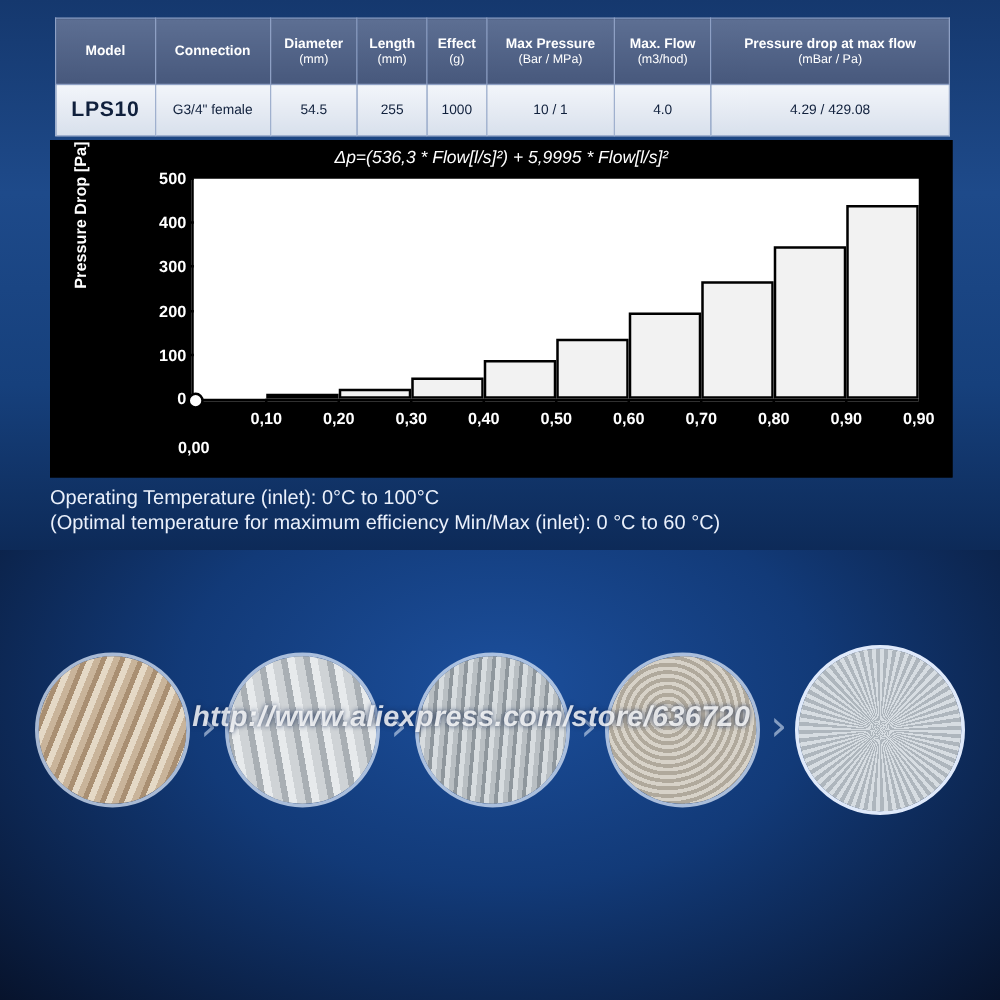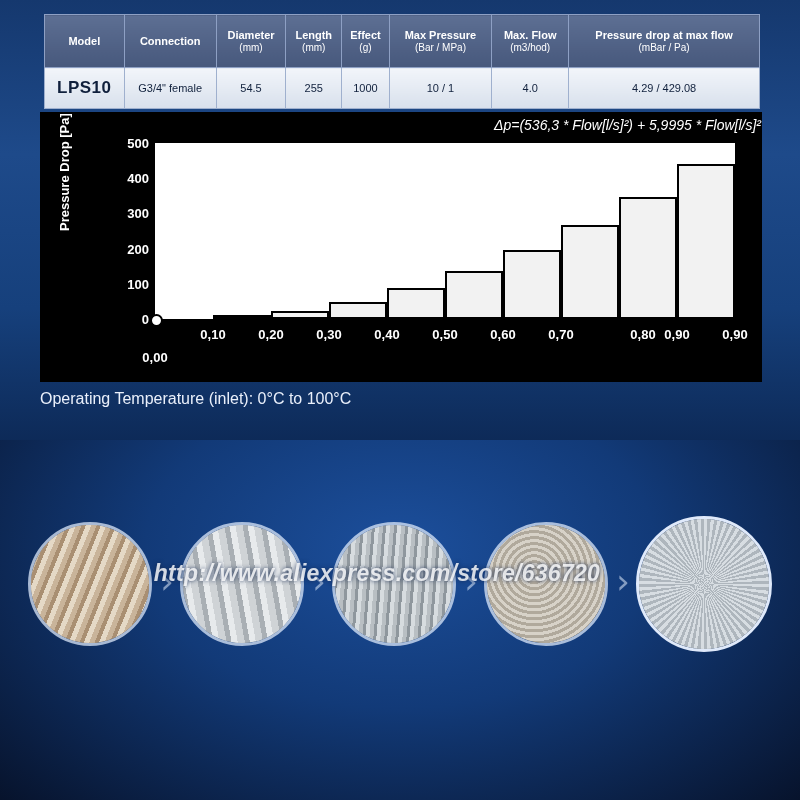--- a/index.html
+++ b/index.html
@@ -44,21 +44,21 @@
   .spec-table td.model{
     font-size:17px;font-weight:bold;letter-spacing:.5px;
   }
 
   
   .chart-box{
     position:absolute;left:40px;top:112px;width:720px;height:268px;
     background:#000;border:1px solid #000;
   }
   .chart-title{
-    position:absolute;left:0;top:4px;width:100%;text-align:right;
+    position:absolute;left:0;top:4px;width:100%;text-align:center;
     color:#fff;font-size:14px;font-style:italic;
   }
   .plot{
     position:absolute;left:112px;top:30px;width:580px;height:176px;
     background:#fff;
     border-left:2px solid #000;border-bottom:2px solid #000;
   }
   .ytick{
     position:absolute;right:100%;margin-right:6px;transform:translateY(-50%);
     color:#fff;font-size:13px;font-weight:bold;white-space:nowrap;
@@ -243,30 +243,31 @@
           <div class="xtick" style="left: 174px;">0,30</div>
           <div class="xtickmark" style="left: 173px;"></div>
           <div class="xtick" style="left: 232px;">0,40</div>
           <div class="xtickmark" style="left: 231px;"></div>
           <div class="xtick" style="left: 290px;">0,50</div>
           <div class="xtickmark" style="left: 289px;"></div>
           <div class="xtick" style="left: 348px;">0,60</div>
           <div class="xtickmark" style="left: 347px;"></div>
           <div class="xtick" style="left: 406px;">0,70</div>
           <div class="xtickmark" style="left: 405px;"></div>
-          <div class="xtick" style="left: 464px; margin-left: 24px;">0,80</div>
+          <div class="xtick" style="left: 464px;">0,80</div>
           <div class="xtickmark" style="left: 463px;"></div>
           <div class="xtick" style="left: 522px;">0,90</div>
           <div class="xtickmark" style="left: 521px;"></div>
           <div class="xtick" style="left: 580px;">0,90</div>
           <div class="origin-dot" style="left: -5px; top: 171px;"></div>
         </div>
     </div>
 
     <div class="note note1">Operating Temperature (inlet): 0°C to 100°C</div>
+    <div class="note note2">(Optimal temperature for maximum efficiency Min/Max (inlet): 0 °C to 60 °C)</div>
   </div>
 
   <div class="bottom">
 
     <div class="strip">
       <div class="circle c0">
           <div class="tex tex-a"></div>
         </div>
       <div class="chev h0">›</div>
       <div class="circle c1">

